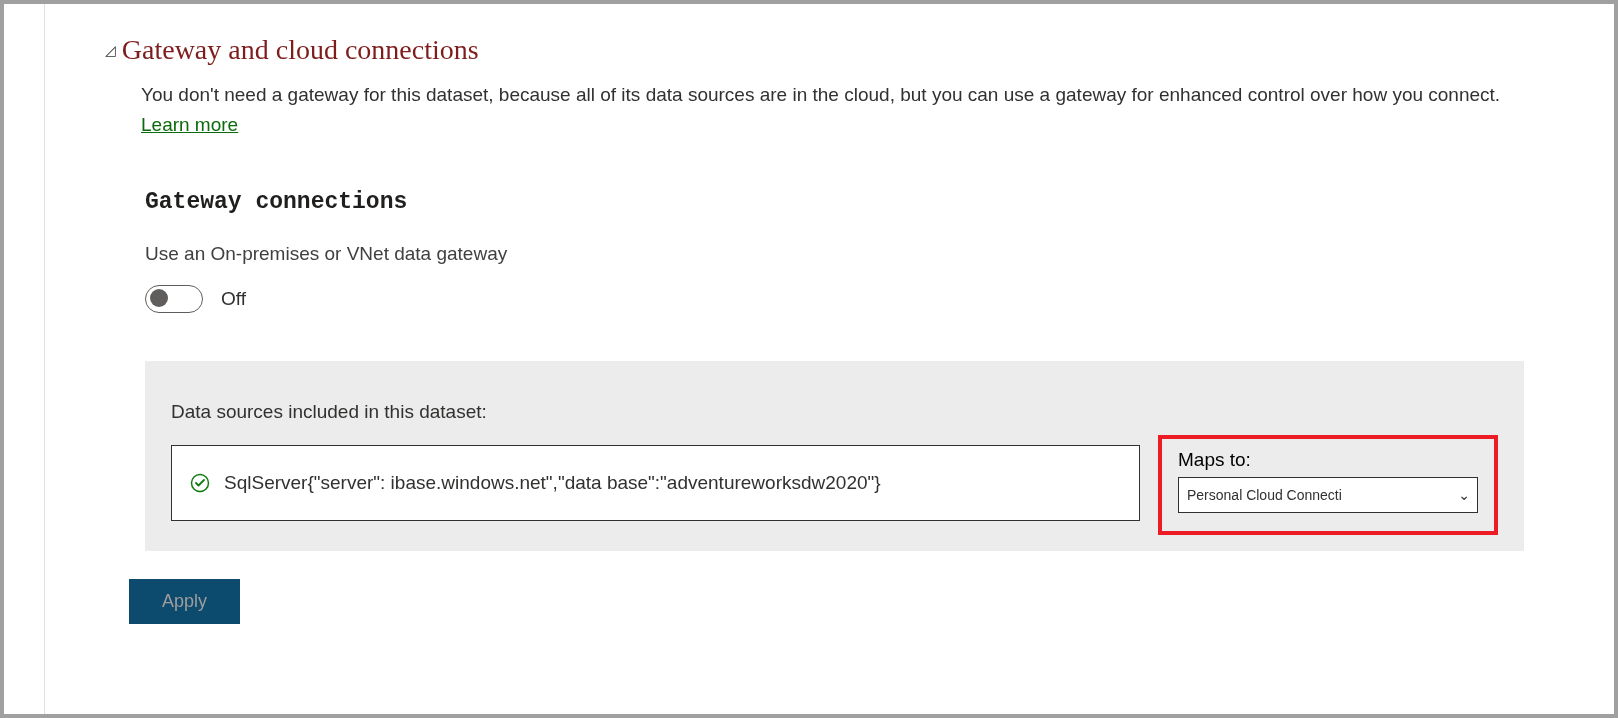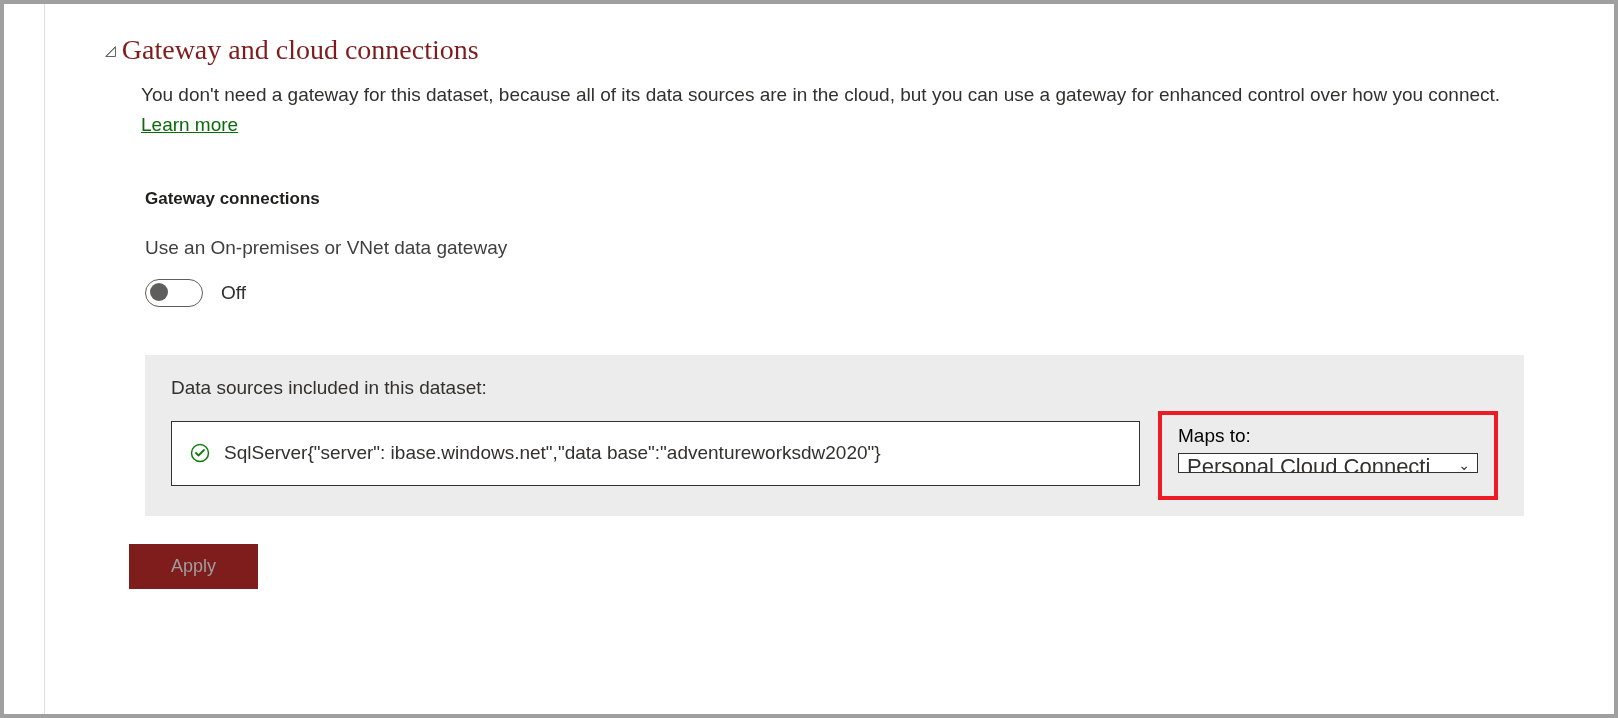--- a/index.html
+++ b/index.html
@@ -51,24 +51,25 @@
     .learn-more {
       color: #0b6a0b;
       text-decoration: underline;
       cursor: pointer;
     }
     .subsection {
       margin-left: 40px;
       margin-top: 48px;
     }
     .subsection-title {
-      font-size: 17px;
+      font-size: 23px;
       font-weight: 700;
       color: #201f1e;
       margin-bottom: 28px;
+      font-family: Liberation Mono, monospace;
     }
     .subsection-label {
       font-size: 19px;
       color: #404040;
       margin-bottom: 20px;
     }
     .toggle-row {
       display: flex;
       align-items: center;
       gap: 18px;
@@ -91,21 +92,21 @@
       top: 3px;
       left: 4px;
     }
     .toggle-label {
       font-size: 19px;
       color: #323130;
       text-align: center;
     }
     .data-sources-panel {
       background: #ececec;
-      padding: 22px 26px 30px 26px;
+      padding: 40px 26px 30px 26px;
       margin-top: 18px;
     }
     .panel-label {
       font-size: 19px;
       color: #323130;
       margin-bottom: 22px;
     }
     .data-source-row {
       display: flex;
       align-items: stretch;
@@ -140,24 +141,24 @@
       margin-bottom: -14px;
     }
     .maps-to-label {
       font-size: 19px;
       text-align: left;
       color: #000000;
       margin-bottom: 6px;
     }
     .maps-to-select {
       width: 100%;
-      height: 20px;
+      height: 36px;
       border: 1.5px solid #323130;
       background: #ffffff;
-      font-size: 22px;
+      font-size: 14px;
       padding: 0 28px 0 8px;
       appearance: none;
       color: #323130;
       text-overflow: ellipsis;
       white-space: nowrap;
       overflow: hidden;
       cursor: pointer;
       position: relative;
     }
     .select-wrap {
@@ -173,24 +174,24 @@
       color: #323130;
     }
     .button-row {
       display: flex;
       gap: 20px;
       margin-top: 28px;
       margin-left: 24px;
     }
     .btn {
       border: none;
-      background: #7f1d1d;
+      background: #0c4a6e;
       color: #9e9e9e;
       font-size: 18px;
-      padding: 12px 42px;
+      padding: 12px 33px;
       cursor: pointer;
       font-family: inherit;
     }
   </style>
 </head>
 <body>
 
 <div class="content-wrapper">
 
   <div class="section-header">

